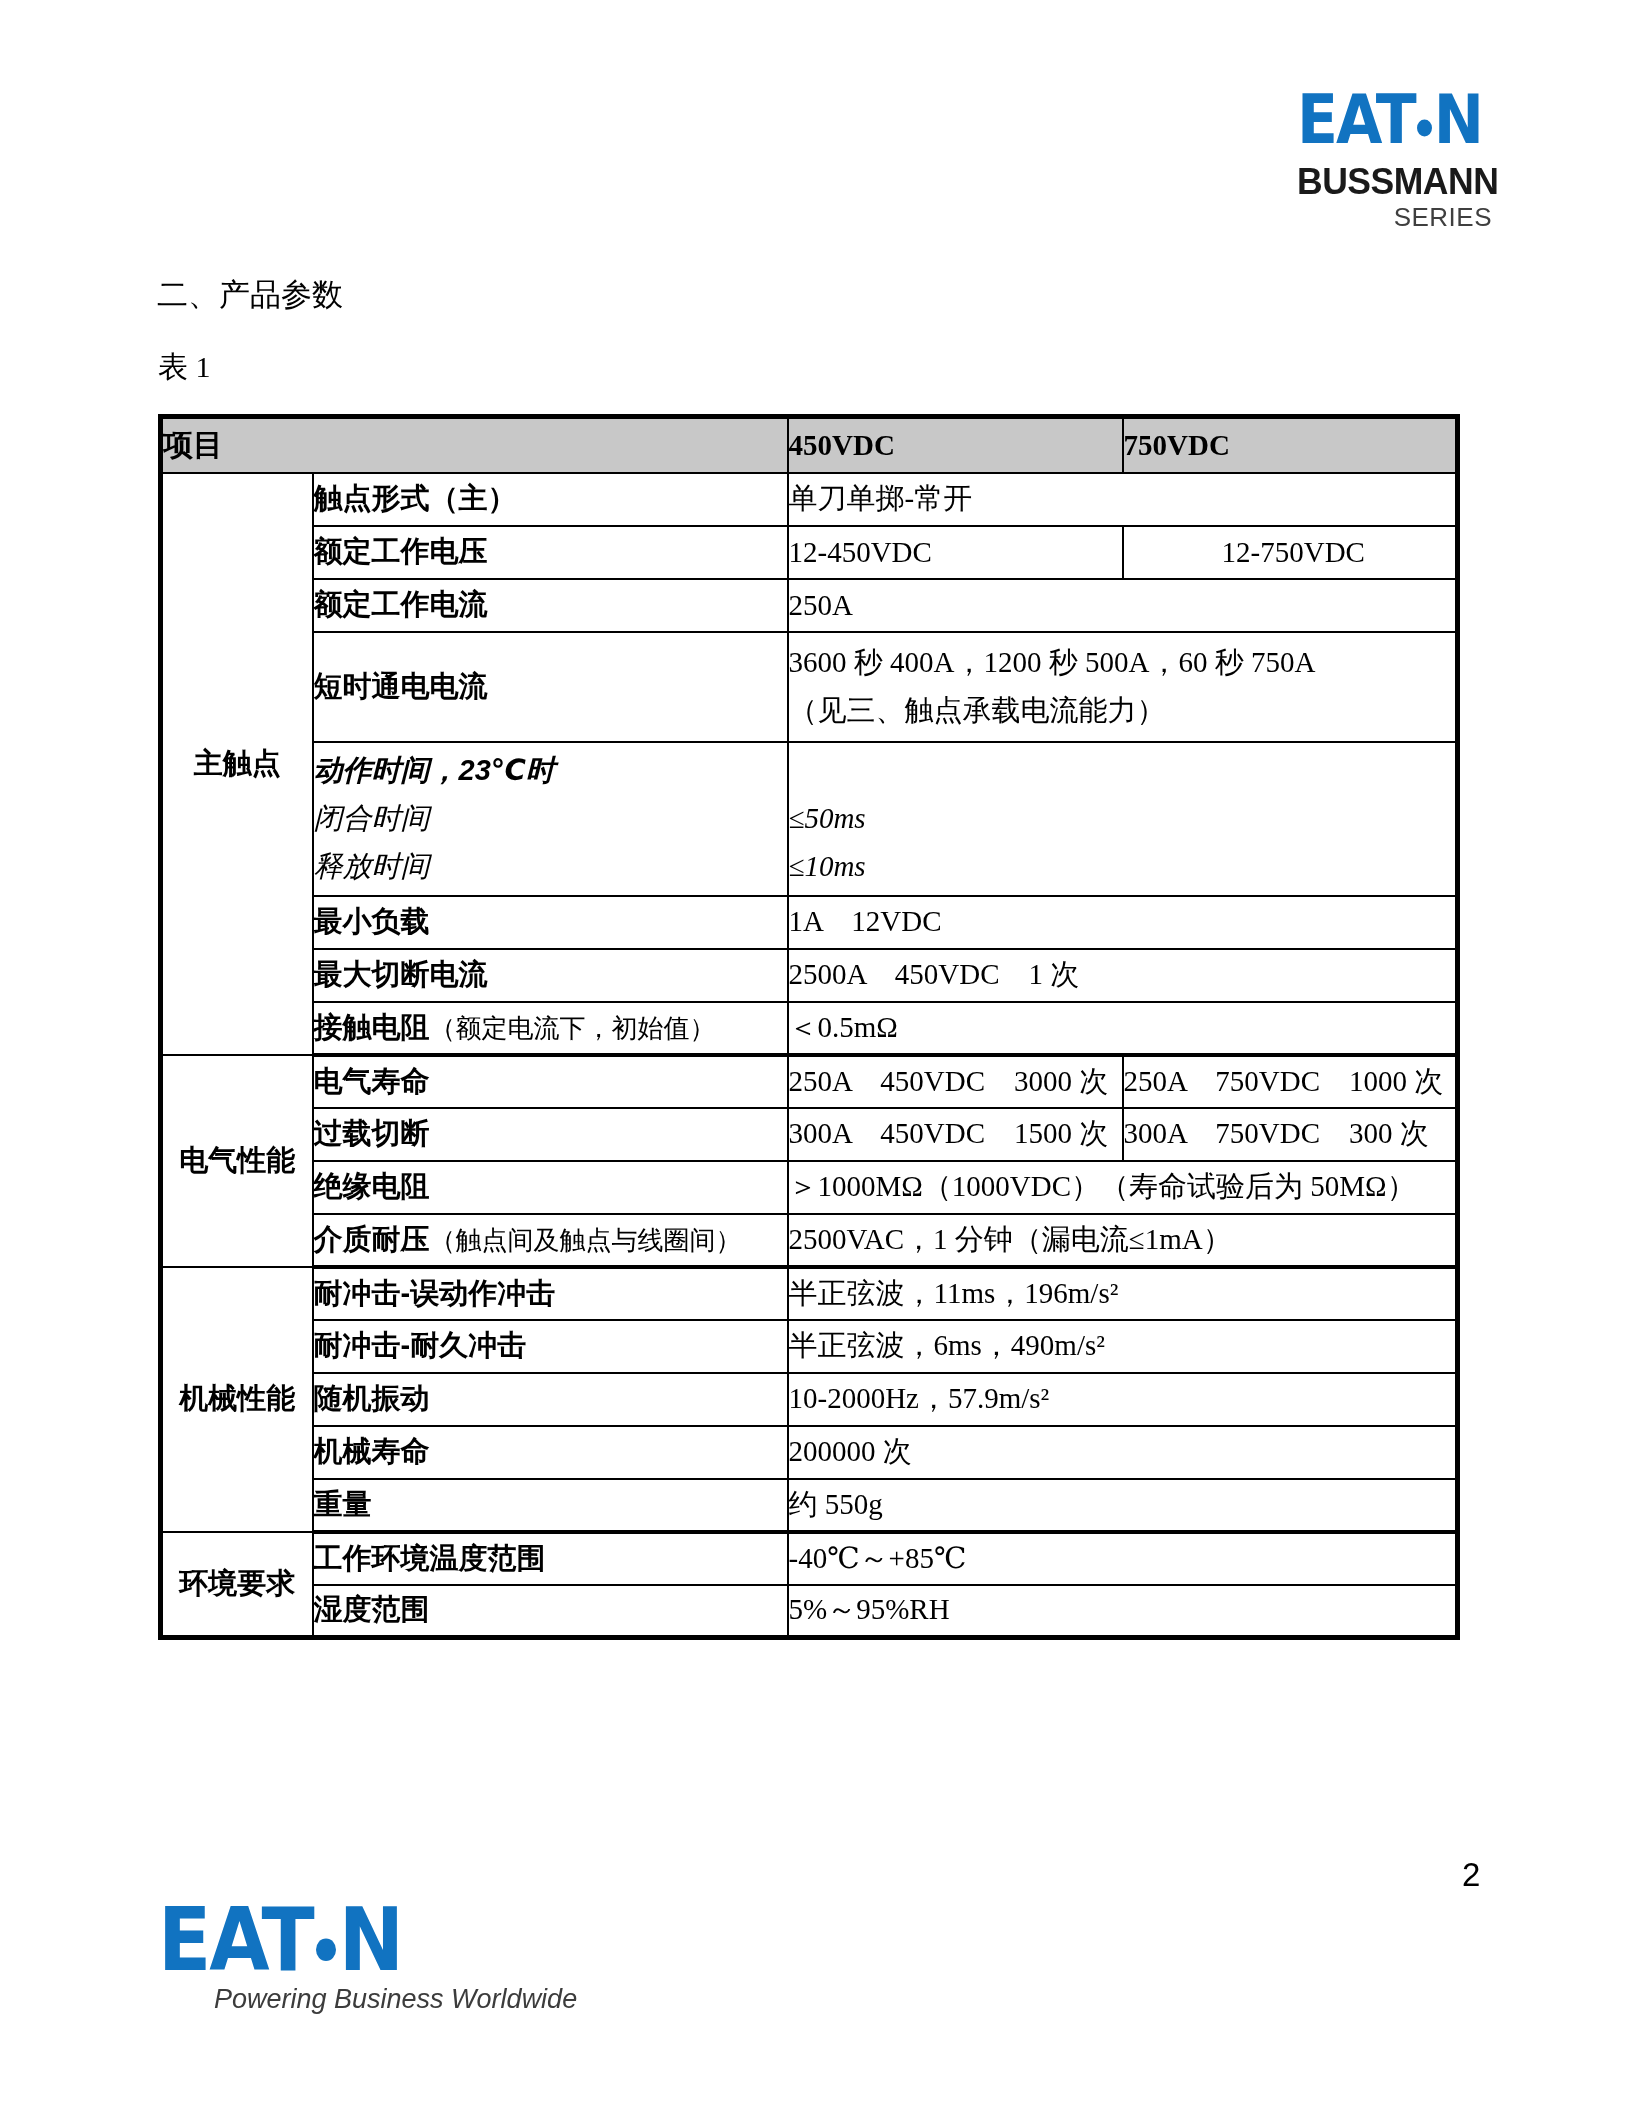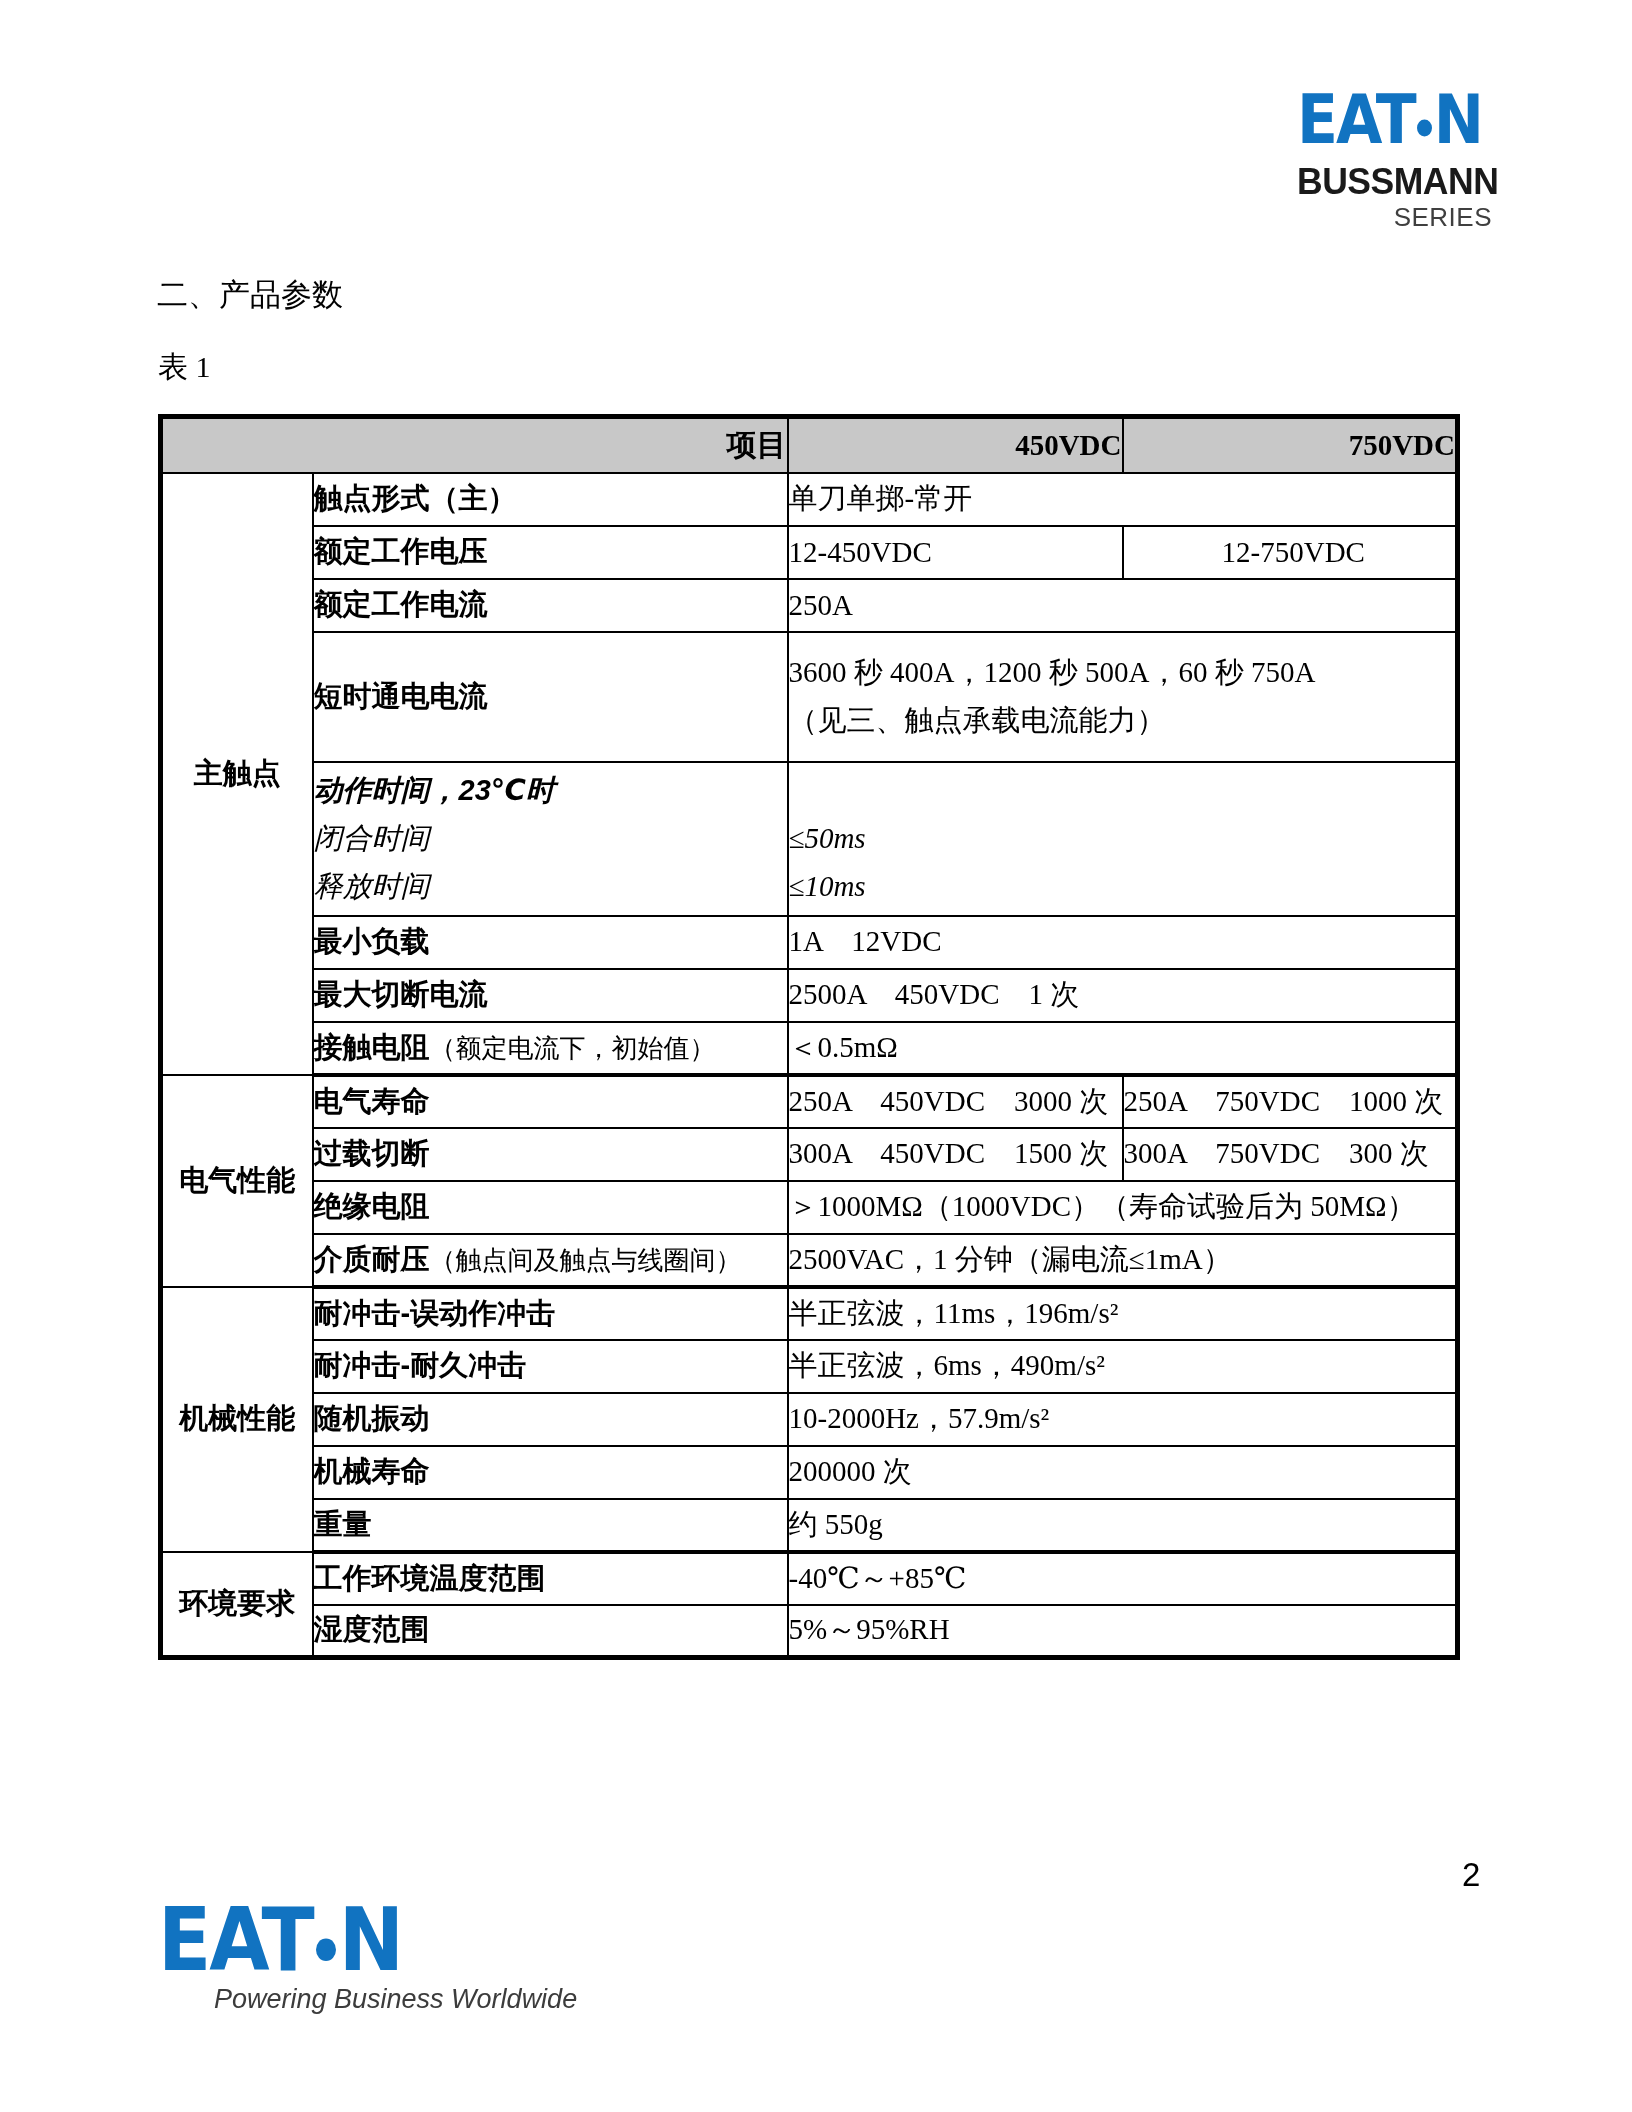--- a/index.html
+++ b/index.html
@@ -49,26 +49,26 @@
 
   
   table.spec{
     position:absolute;left:158px;top:414px;width:1297px;
     border-collapse:collapse;table-layout:fixed;
     border:5px solid #000;
   }
   table.spec th,table.spec td{border:2px solid #000;padding:0;}
   thead th{
     background:var(--header-bg);height:56px;border-bottom:4px solid #000;
-    text-align:right;vertical-align:middle;
+    text-align:left;vertical-align:middle;
   }
   th.h-item{font-family:"Liberation Sans","DejaVu Sans",sans-serif;font-weight:700;font-size:30px;}
   th.h-volt{font-family:"Liberation Serif","DejaVu Serif",serif;font-weight:700;font-size:29px;}
   tbody tr{height:53px;}
-  tbody tr.h2{height:130px;}
+  tbody tr.h2{height:110px;}
   tbody tr.h3{height:154px;font-style:italic;}
   tr.group-end td{border-bottom:4px solid #000;}
   td.group-cell{
     font-family:"Liberation Sans","DejaVu Sans",sans-serif;font-weight:700;
     font-size:29px;text-align:center;vertical-align:middle;
     border-bottom:4px solid #000;
   }
   td.label-cell{padding-left:14px;vertical-align:middle;}
   .lbl-bold{font-family:"Liberation Sans","DejaVu Sans",sans-serif;font-weight:700;font-size:29px;}
   .lbl-note{font-size:26px;}

